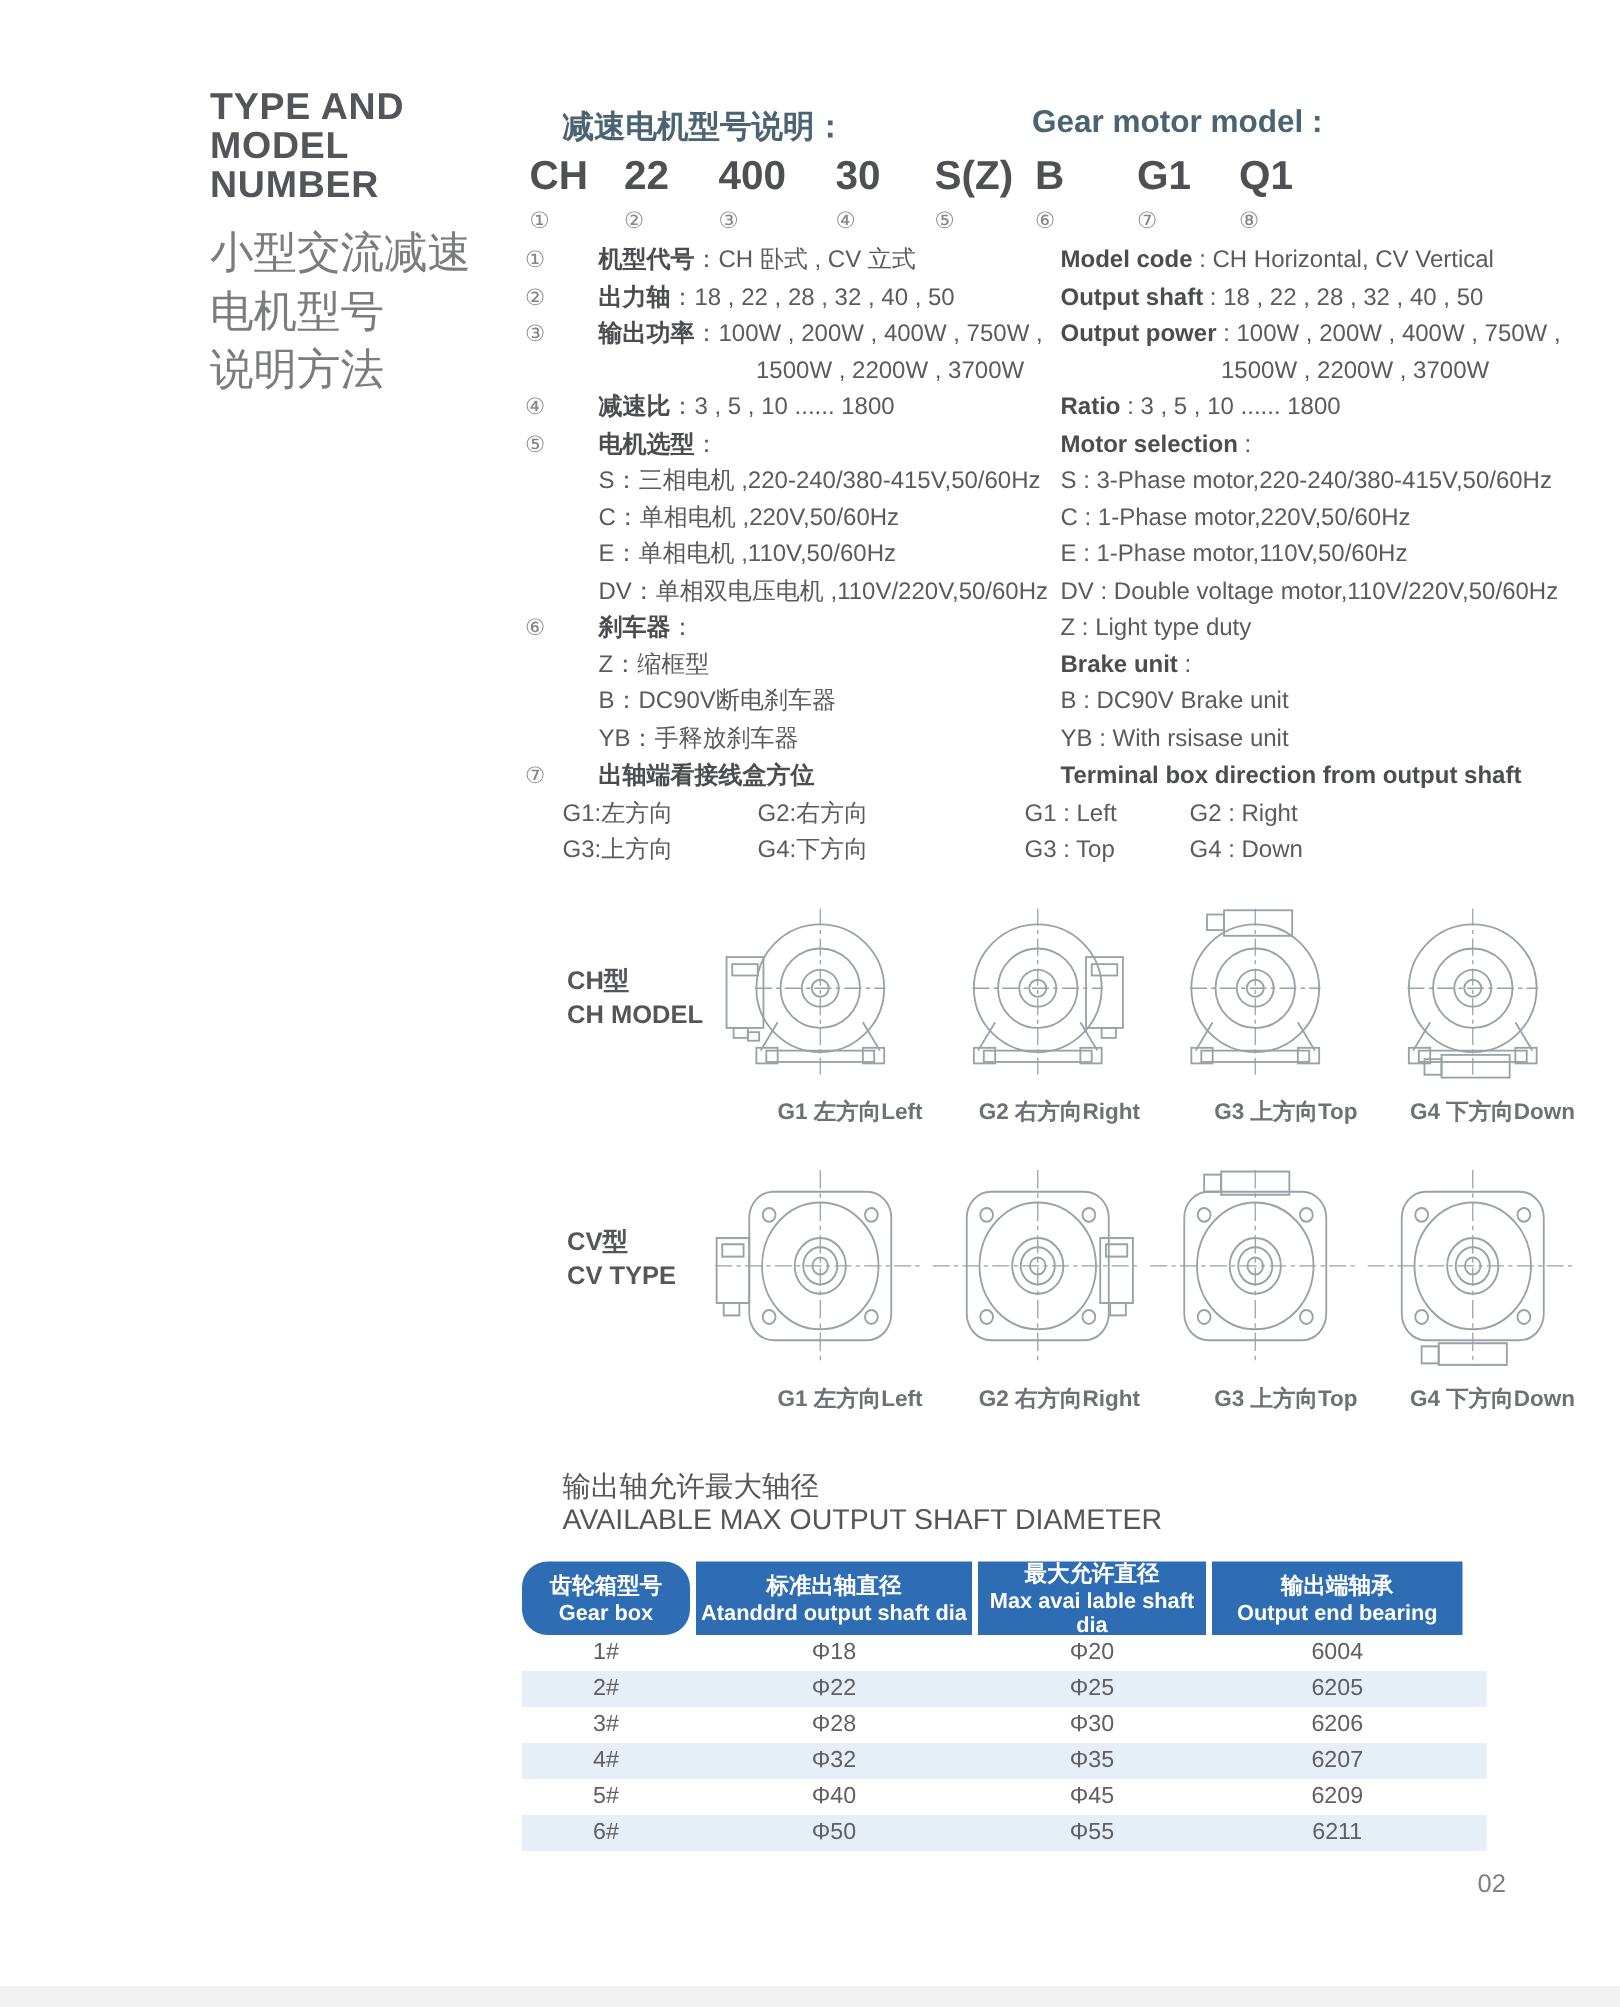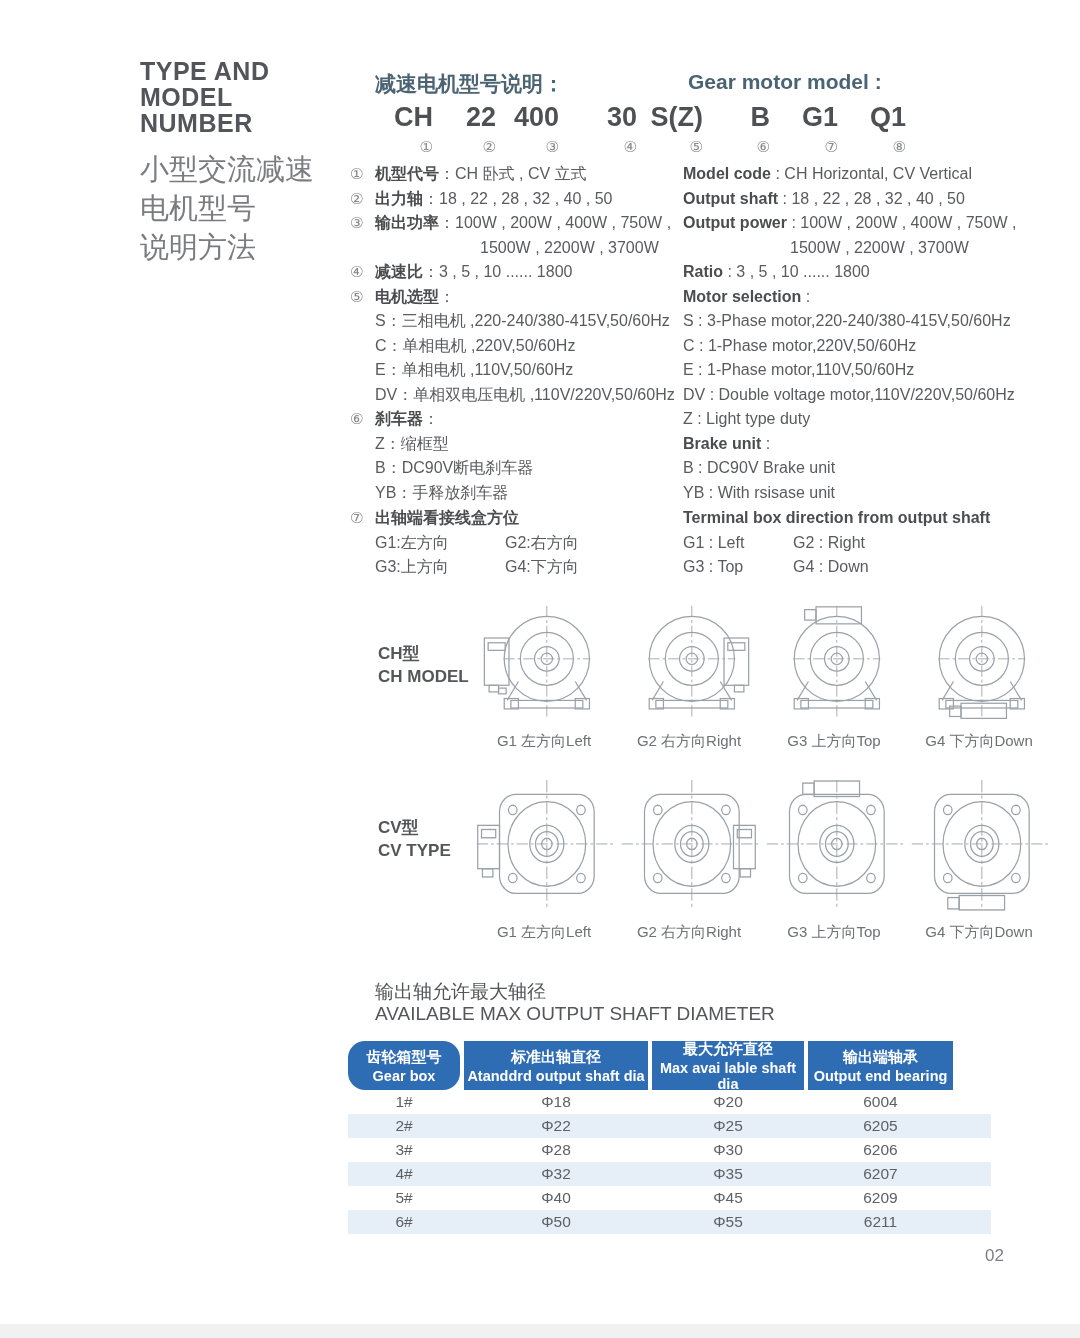--- a/index.html
+++ b/index.html
@@ -13,50 +13,50 @@
   .lh .t{font-size:25px;font-weight:bold;color:#54555a;line-height:26px;letter-spacing:.5px;}
   .lh .s{font-size:29px;color:#7b7c80;line-height:39px;margin-top:14px;}
 
   
   .heading{position:absolute;font-size:21px;font-weight:bold;color:#4b6473;}
   .h-cn{left:375px;top:70px;}
   .h-en{left:688px;top:70px;}
 
   
   .parts{position:absolute;left:0;top:102px;height:60px;width:1080px;}
-  .part{position:absolute;width:80px;text-align:right;}
+  .part{position:absolute;width:80px;text-align:left;}
   .part .code{font-size:27px;font-weight:bold;color:#4f5054;}
   .part .pnum{font-size:15px;color:#87888c;margin-top:5px;}
   .p1{left:353px}.p2{left:416px}.p3{left:479px}.p4{left:557px}
   .p5{left:623px}.p6{left:690px}.p7{left:758px}.p8{left:826px}
 
   
   .col{position:absolute;top:162px;}
   .col-cn{left:350px;width:335px;}
   .col-en{left:683px;width:400px;}
   .line{line-height:24.5px;font-size:16px;color:#5a5b5f;white-space:nowrap;}
   .lnum{display:inline-block;width:25px;font-size:15px;color:#85868a;}
-  .llabel{font-weight:bold;color:#4c4d51;}
+  .llabel{font-weight:bold;color:#4c4d51;margin-left:24px;}
   .col-cn .line.indent{padding-left:105px;}
   .col-en .line.indent{padding-left:107px;}
 
   
   .term{position:absolute;top:506px;}
   .term-cn{left:350px;}
   .term-en{left:683px;}
   .term .line{line-height:24.5px;}
   .term-a{display:inline-block;width:130px;}
   .term-en .term-a{width:110px;}
 
   
   .dlabel{position:absolute;left:378px;font-size:17px;font-weight:bold;color:#55565a;line-height:23px;}
   .dl-ch{top:642px;} .dl-cv{top:816px;}
   .mrow{position:absolute;left:473px;width:600px;display:flex;gap:3px;}
   .mrow-ch{top:604px;} .mrow-cv{top:780px;}
-  .motor-cell{width:142px;text-align:center;}
+  .motor-cell{width:142px;text-align:right;font-weight:bold;}
   .msvg{width:142px;height:121px;display:block;}
   .cvsvg{height:132px;}
   .mcap{font-size:15px;color:#6e7175;margin-top:7px;white-space:nowrap;}
   .mrow-cv .mcap{margin-top:11px;}
   .draw rect,.draw circle,.draw line{fill:none;stroke:#9aa1a7;stroke-width:1.3;}
   .draw .cl{stroke-dasharray:12 3 3 3;stroke-width:.9;}
   .motor-cell .tbox{display:none;}
   .motor-cell.dir-g1 .tbox-g1{display:inline;}
   .motor-cell.dir-g2 .tbox-g2{display:inline;}
   .motor-cell.dir-g3 .tbox-g3{display:inline;}
@@ -65,21 +65,21 @@
   
   .ttitle{position:absolute;left:375px;top:981px;color:#55565a;}
   .ttitle .cn{font-size:19px;line-height:22px;}
   .ttitle .en{font-size:19px;line-height:22px;}
   .shaft-table{position:absolute;left:348px;top:1041px;width:643px;}
   .thead{display:flex;}
   .th{background:#2e6db4;color:#ffffff;text-align:center;height:49px;
       display:flex;flex-direction:column;justify-content:center;gap:1px;}
   .th .hcn{font-size:15px;font-weight:bold;}
   .th .hen{font-size:14.5px;font-weight:bold;}
-  .c0{width:112px;border-radius:17px;} .c1{width:184px;margin-left:4px;} .c2{width:152px;margin-left:4px;} .c3{width:145px;margin-left:4px;}
+  .c0{width:112px;border-radius:17px;} .c1{width:184px;margin-left:4px;} .c2{width:152px;margin-left:4px;} .c3{width:167px;margin-left:4px;}
   .tbody{}
   .trow{display:flex;height:24px;align-items:center;}
   .trow:nth-child(even){background:#e6eef8;}
   .tc{text-align:center;font-size:15.5px;color:#5f6063;}
 
   .pagenum{position:absolute;left:985px;top:1246px;font-size:17px;color:#7e7f82;}
   .bottom-edge{position:absolute;left:0;top:1324px;width:1080px;height:14px;background:#f1f1f1;}
 </style>
 </head>
 <body>

